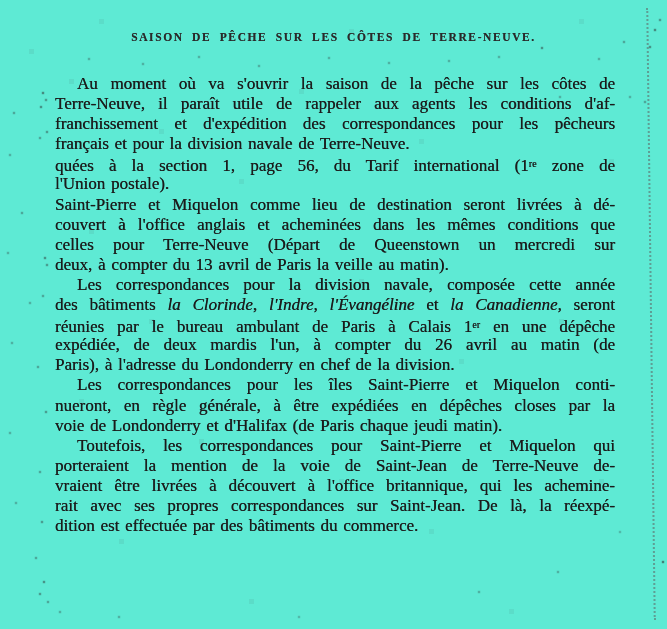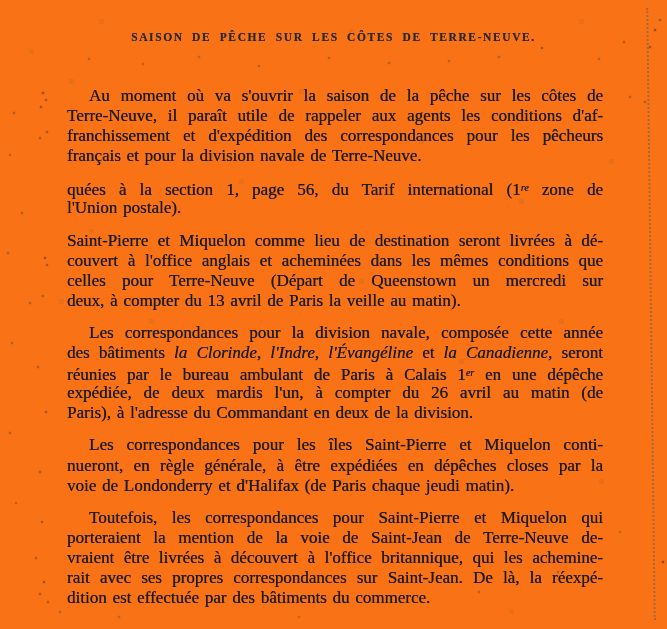--- a/index.html
+++ b/index.html
@@ -4,21 +4,21 @@
 <style>
   html, body {
     margin: 0;
     padding: 0;
     background: #ffffff;
   }
   .page {
     position: relative;
     width: 667px;
     height: 629px;
-    background: #f97316;
+    background: #5eead4;
     overflow: hidden;
     font-family: "Liberation Serif", "DejaVu Serif", serif;
     color: #1c1c1c;
   }
   .doc-title {
     position: absolute;
     top: 31px;
     left: 0;
     width: 100%;
     text-align: center;
@@ -32,40 +32,39 @@
   .body-text {
     position: absolute;
     top: 74px;
     left: 55px;
     width: 560px;
     font-size: 17px;
     color: #1b1b1b;
     text-shadow: 0.3px 0 0 rgba(27,27,27,0.85);
     word-spacing: 1.5px;
   }
-  .paragraph { margin: 12px; }
+  .paragraph { margin: 0; }
   .line {
     height: 20.1px;
     line-height: 20.1px;
     text-align: justify;
     text-align-last: justify;
     -moz-text-align-last: justify;
     white-space: nowrap;
   }
   .line.para-end {
     text-align-last: left;
     -moz-text-align-last: left;
   }
   .line.indent { text-indent: 22px; }
   .it { font-style: italic; }
   .sup {
     font-size: 10px;
     vertical-align: 4px;
     letter-spacing: 0;
-    font-style: italic;
   }
   
   .edge-dots-right {
     position: absolute;
     left: 650px;
     top: 8px;
     height: 612px;
     width: 0;
     border-left: 2px dotted rgba(95,95,95,0.55);
     transform: rotate(-0.7deg);
@@ -152,21 +151,21 @@
       <div class="line">couvert à l'office anglais et acheminées dans les mêmes conditions que</div>
       <div class="line">celles pour Terre-Neuve (Départ de Queenstown un mercredi sur</div>
       <div class="line para-end">deux, à compter du 13 avril de Paris la veille au matin).</div>
     </div>
 
     <div class="paragraph">
       <div class="line indent">Les correspondances pour la division navale, composée cette année</div>
       <div class="line"><span>des bâtiments </span><span class="it">la Clorinde</span><span>, </span><span class="it">l'Indre</span><span>, </span><span class="it">l'Évangéline</span><span> et </span><span class="it">la Canadienne,</span><span> seront</span></div>
       <div class="line"><span>réunies par le bureau ambulant de Paris à Calais 1</span><span class="sup">er</span><span> en une dépêche</span></div>
       <div class="line">expédiée, de deux mardis l'un, à compter du 26 avril au matin (de</div>
-      <div class="line para-end">Paris), à l'adresse du Commandant en deux de la division.</div>
+      <div class="line para-end">Paris), à l'adresse du Londonderry en chef de la division.</div>
     </div>
 
     <div class="paragraph">
       <div class="line indent">Les correspondances pour les îles Saint-Pierre et Miquelon conti-</div>
       <div class="line">nueront, en règle générale, à être expédiées en dépêches closes par la</div>
       <div class="line para-end">voie de Londonderry et d'Halifax (de Paris chaque jeudi matin).</div>
     </div>
 
     <div class="paragraph">
       <div class="line indent">Toutefois, les correspondances pour Saint-Pierre et Miquelon qui</div>

